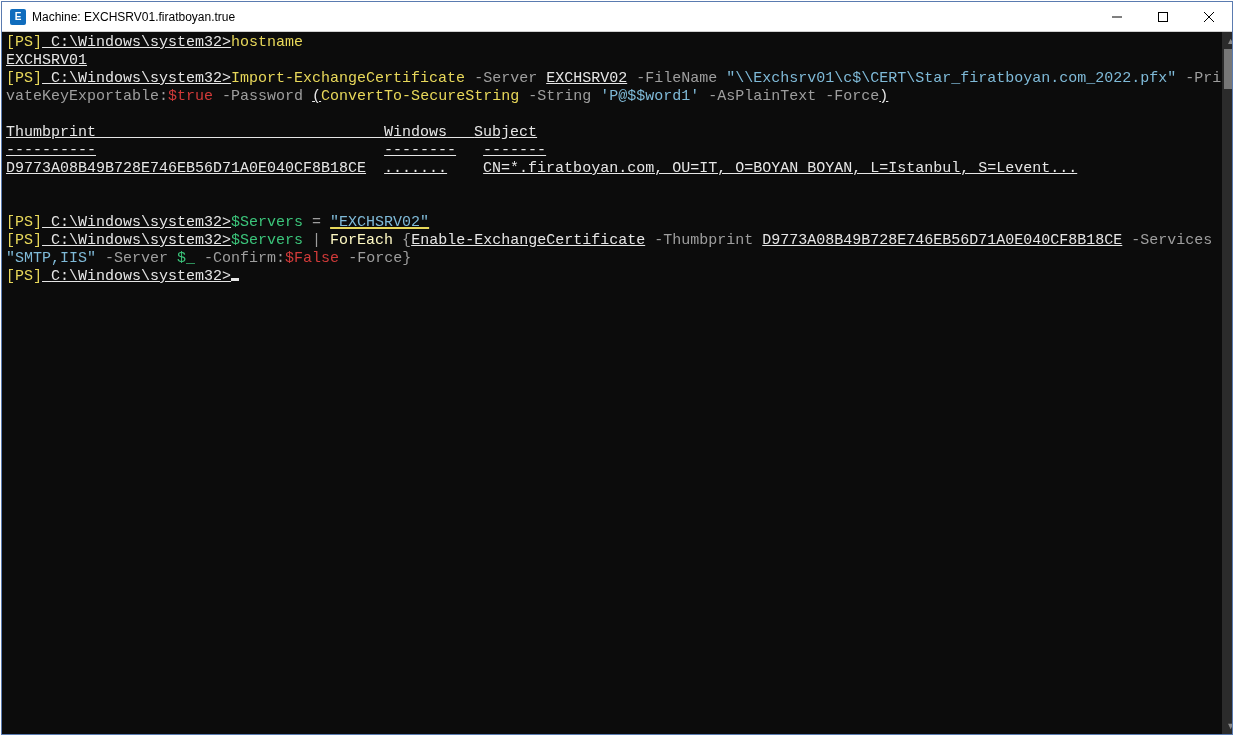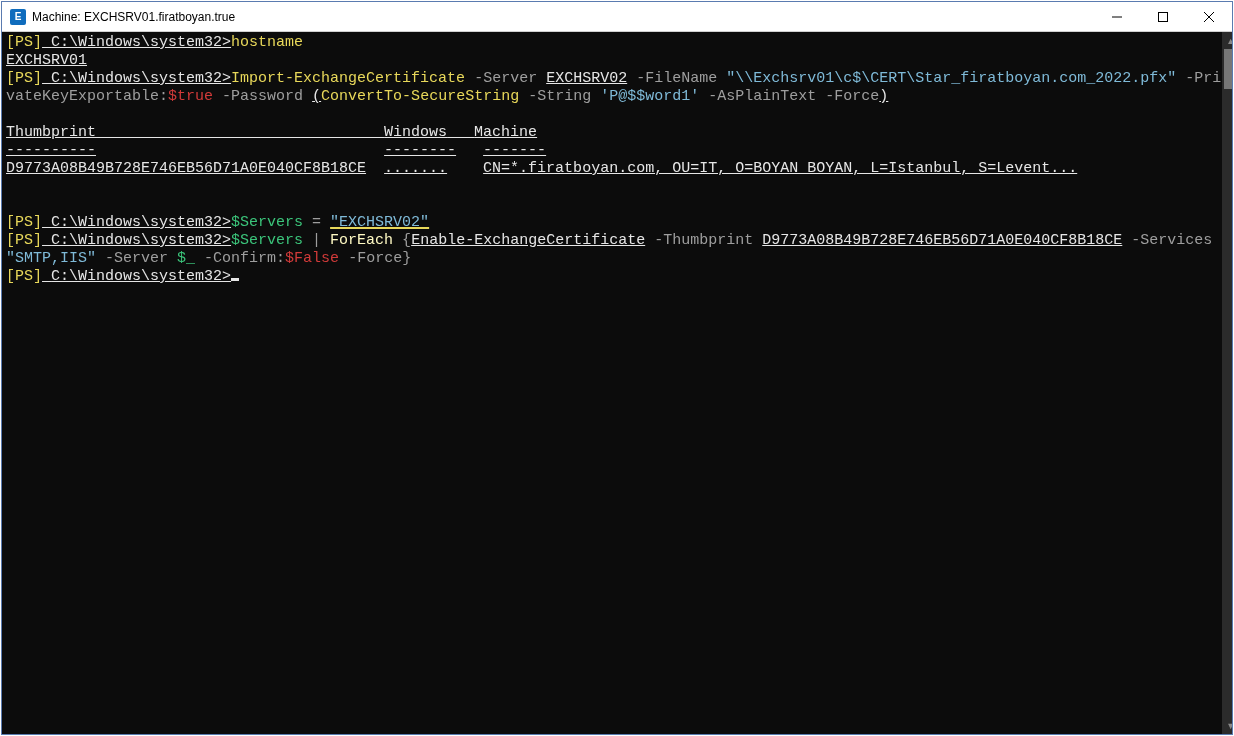--- a/index.html
+++ b/index.html
@@ -132,21 +132,21 @@
           <path d="M0 0 L10 10 M10 0 L0 10" stroke="#000" stroke-width="1"></path>
         </svg>
     </div>
   </div>
 
   <div class="client">
     <div class="terminal"><span class="tok-yellow">[PS]</span><span class="tok-white"> </span><span class="tok-white">C:\Windows\system32&gt;</span><span class="tok-yellow">hostname</span>
 <span class="tok-white">EXCHSRV01</span>
 <span class="tok-yellow">[PS]</span><span class="tok-white"> </span><span class="tok-white">C:\Windows\system32&gt;</span><span class="tok-yellow">Import-ExchangeCertificate</span><span> </span><span class="tok-gray">-Server</span><span> </span><span class="tok-white">EXCHSRV02</span><span> </span><span class="tok-gray">-FileName</span><span> </span><span class="tok-cyan">"\\Exchsrv01\c$\CERT\Star_firatboyan.com_2022.pfx"</span><span> </span><span class="tok-gray">-PrivateKeyExportable:</span><span class="tok-red">$true</span><span> </span><span class="tok-gray">-Password</span><span> </span><span class="tok-white">(</span><span class="tok-yellow">ConvertTo-SecureString</span><span> </span><span class="tok-gray">-String</span><span> </span><span class="tok-cyan">'P@$$word1'</span><span> </span><span class="tok-gray">-AsPlainText</span><span> </span><span class="tok-gray">-Force</span><span class="tok-white">)</span>
 
-<span class="tok-white">Thumbprint</span><span class="tok-white">                                </span><span class="tok-white">Windows</span><span class="tok-white">   </span><span class="tok-white">Machine</span>
+<span class="tok-white">Thumbprint</span><span class="tok-white">                                </span><span class="tok-white">Windows</span><span class="tok-white">   </span><span class="tok-white">Subject</span>
 <span class="tok-white">----------</span><span>                                </span><span class="tok-white">--------</span><span>   </span><span class="tok-white">-------</span>
 <span class="tok-white">D9773A08B49B728E746EB56D71A0E040CF8B18CE</span><span>  </span><span class="tok-white">.......</span><span>    </span><span class="tok-white">CN=*.firatboyan.com, OU=IT, O=BOYAN BOYAN, L=Istanbul, S=Levent...</span>
 
 
 <span class="tok-yellow">[PS]</span><span class="tok-white"> </span><span class="tok-white">C:\Windows\system32&gt;</span><span class="tok-green">$Servers</span><span class="tok-gray"> = </span><span class="tok-cyan tok-under">"EXCHSRV02"</span>
 <span class="tok-yellow">[PS]</span><span class="tok-white"> </span><span class="tok-white">C:\Windows\system32&gt;</span><span class="tok-green">$Servers</span><span class="tok-gray"> | </span><span class="tok-dgreen">ForEach</span><span class="tok-gray"> {</span><span class="tok-white">Enable-ExchangeCertificate</span><span> </span><span class="tok-gray">-Thumbprint</span><span> </span><span class="tok-white">D9773A08B49B728E746EB56D71A0E040CF8B18CE</span><span> </span><span class="tok-gray">-Services</span><span> </span><span class="tok-cyan">"SMTP,IIS"</span><span> </span><span class="tok-gray">-Server</span><span> </span><span class="tok-green">$_</span><span> </span><span class="tok-gray">-Confirm:</span><span class="tok-red">$False</span><span> </span><span class="tok-gray">-Force</span><span class="tok-gray">}</span>
 <span class="tok-yellow">[PS]</span><span class="tok-white"> </span><span class="tok-white">C:\Windows\system32&gt;</span><span class="cursor"></span>
 </div>
     <div class="scrollbar">
       <div class="scroll-up">▲</div>

